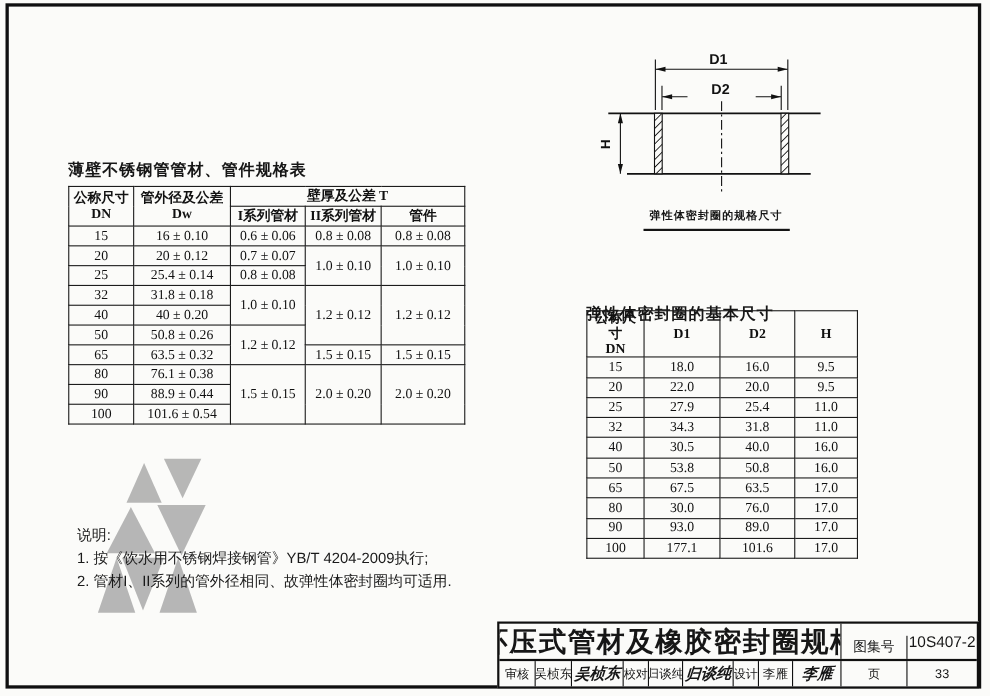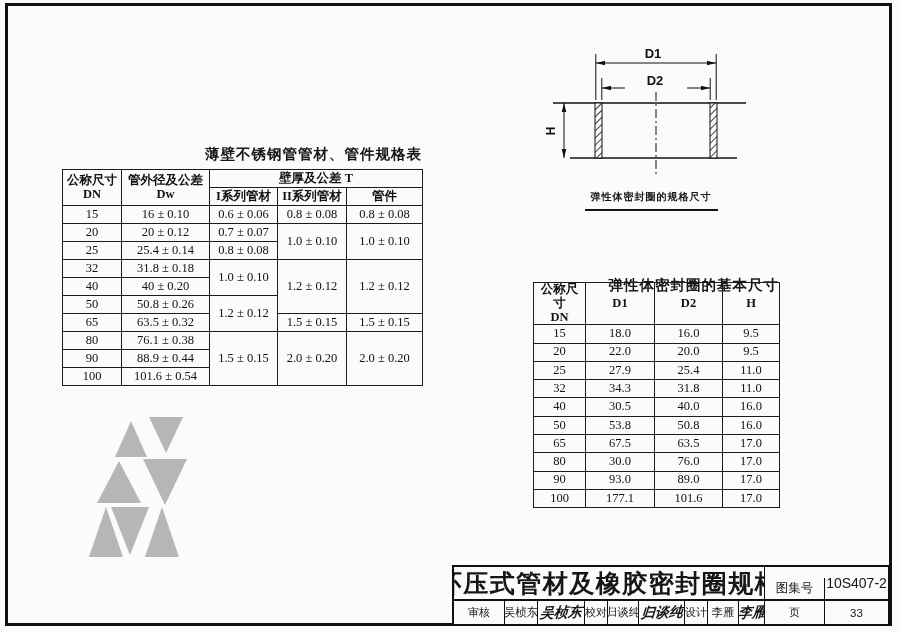--- a/index.html
+++ b/index.html
@@ -5,21 +5,21 @@
   html,body{margin:0;padding:0;background:#e8e8e6;}
   .page{
     position:relative;width:900px;height:633px;background:#fbfbf9;
     font-family:"Liberation Sans",sans-serif;color:#161616;overflow:hidden;
   }
   .frame{
     position:absolute;left:5px;top:3px;right:8px;bottom:7px;
     border:3px solid #101010;pointer-events:none;
   }
   
-  .stitle{position:absolute;font-weight:bold;font-size:14.5px;text-align:right;letter-spacing:1px;}
+  .stitle{position:absolute;font-weight:bold;font-size:14.5px;text-align:left;letter-spacing:1px;}
   table.spec{
     position:absolute;border-collapse:collapse;table-layout:fixed;
     font-family:"Liberation Serif",serif;font-size:12.5px;color:#111;
   }
   table.spec td{
     border:1.6px solid #1c1c1c;text-align:center;vertical-align:middle;
     padding:0 1px;height:17px;line-height:1.1;
   }
   table.spec td.hd{font-weight:bold;font-size:12.5px;margin-top:48px;}
   #t1{left:62px;top:169px;width:360px;}
@@ -51,21 +51,21 @@
     border-right:1.8px solid #101010;overflow:hidden;white-space:nowrap;
   }
   .tb-cell.last{border-right:none;}
   .tb-title{flex:1;font-size:25px;font-weight:bold;letter-spacing:1.5px;}
   .tb-atlas-label{width:60px;font-size:12.5px;margin-top:11px;}
   .tb-atlas-no{width:63px;font-size:14px;font-family:Liberation Sans, sans-serif;}
   .c-label{font-size:11px;}
   .c-name{font-size:11.5px;}
   .sig{font-family:"DejaVu Serif",serif;font-style:italic;font-weight:bold;font-size:14px;
        transform:rotate(-2deg) skewX(-6deg);}
-  .w29{width:51px;} .w33{width:33px;} .w47{width:47px;} .w23{width:23px;}
+  .w29{width:33px;} .w33{width:33px;} .w47{width:47px;} .w23{width:23px;}
   .w31{width:31px;} .w46{width:46px;} .w52{flex:1;} .w60{width:60px;} .w63{width:63px;}
 </style>
 </head>
 <body>
 
 <div class="page">
   <div class="frame"></div>
 
   <div class="stitle" style="left:62px;top:145px;width:360px;">薄壁不锈钢管管材、管件规格表</div>
 
@@ -280,20 +280,25 @@
       <polygon points="32,62 64,62 48,26"></polygon>
       <polygon points="66,22 100,22 83,58"></polygon>
       <polygon points="14,108 58,108 36,66"></polygon>
       <polygon points="60,64 104,64 82,110"></polygon>
       <polygon points="6,162 40,162 23,112"></polygon>
       <polygon points="28,112 66,112 47,160"></polygon>
       <polygon points="62,162 96,162 79,112"></polygon>
     </g>
   </svg>
 
+  <div class="notes">
+    <div>说明:</div>
+    <div>1. 按《饮水用不锈钢焊接钢管》YB/T 4204-2009执行;</div>
+    <div>2. 管材I、II系列的管外径相同、故弹性体密封圈均可适用.</div>
+  </div>
 
   <div class="tblock">
     <div class="tb-row tb-row1">
       <div class="tb-cell tb-title">环压式管材及橡胶密封圈规格</div>
       <div class="tb-cell tb-atlas-label">图集号</div>
       <div class="tb-cell tb-atlas-no last">10S407-2</div>
     </div>
     <div class="tb-row tb-row2">
       <div class="tb-cell w29 c-label">审核</div>
       <div class="tb-cell w33 c-name">吴桢东</div>

